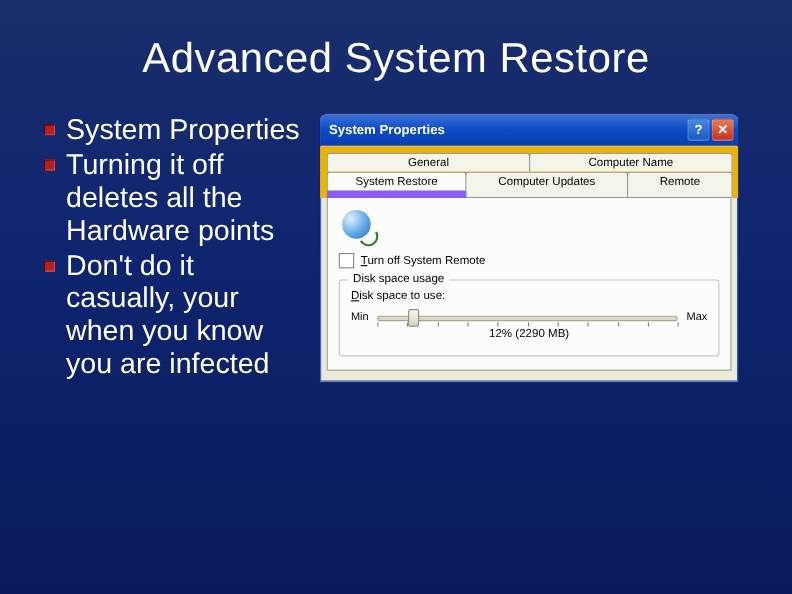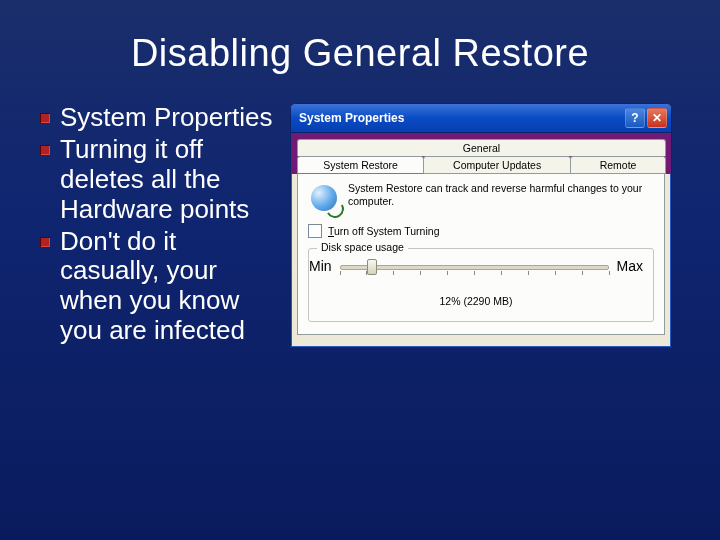--- a/index.html
+++ b/index.html
@@ -81,38 +81,38 @@
     font-size: 12px;
     color: #fff;
     box-sizing: border-box;
   }
   .tb-help { background: linear-gradient(#4a87e0,#1a59c0); border:1px solid #fff3; }
   .tb-close { background: linear-gradient(#e47a5a,#c83020); border:1px solid #fff3; }
   .tabs {
     display: flex;
     flex-wrap: wrap;
     padding: 6px 6px 0 6px;
-    background: #701a75;
+    background: #eab308;
     font-size: 10.5px;
   }
   .tabrow { display: flex; width: 100%; }
   .tab {
     border: 1px solid #919b9c;
     border-bottom: none;
     background: #f5f4ea;
     padding: 2px 0;
     margin-right: -1px;
     border-radius: 3px 3px 0 0;
     text-align: center;
     flex: 1;
     position: relative;
   }
   .tab.active {
     background: #fcfcfa;
-    border-bottom: 1px solid #8b5cf6;
+    border-bottom: 7px solid #8b5cf6;
     z-index: 2;
     font-weight: normal;
   }
   .tab-body {
     margin: 0 6px 6px 6px;
     background: #fcfcfa;
     border: 1px solid #919b9c;
     padding: 8px 10px 12px 10px;
     position: relative;
     top: -1px;
@@ -151,39 +151,39 @@
     border: 1px solid #7a8a99;
     background: #fff;
     margin-right: 6px;
     flex-shrink:0;
   }
   .checkbox-label { font-size: 10.5px; }
   .checkbox-label .ul { text-decoration: underline; }
   .groupbox {
     border: 1px solid #c0c8c0;
     border-radius: 3px;
-    padding: 8px 10px 14px 0;
+    padding: 8px 10px 14px 10px;
     position: relative;
     margin-top: 6px;
   }
   .groupbox-title {
     position: absolute;
     top: -8px;
     left: 8px;
     background: #fcfcfa;
     padding: 0 4px;
     font-size: 10.5px;
   }
   .groupbox-text { font-size: 10px; line-height: 1.25; margin-bottom: 8px; }
   .slider-label { font-size: 10.5px; margin-bottom: 4px; }
   .slider-label .ul { text-decoration: underline; }
   .slider-row {
     display: flex;
     align-items: center;
-    font-size: 14px;
+    font-size: 10px;
   }
   .slider-track {
     flex: 1;
     height: 18px;
     margin: 0 8px;
     position: relative;
   }
   .slider-groove{
     position:absolute;left:0;right:0;top:8px;height:3px;
     background:#dcd8c8;
@@ -195,66 +195,67 @@
     position: absolute;
     top: 2px;
     left: 12%;
     width: 8px;
     height: 14px;
     background: linear-gradient(#f7f7ef,#d7d3c0);
     border: 1px solid #8e8e78;
     border-radius: 2px;
     transform: translateX(-50%);
   }
-  .slider-value { text-align: center; font-size: 10.5px; margin-top: 20px; }
+  .slider-value { text-align: center; font-size: 10.5px; margin-top: 0; }
 </style>
 </head>
 <body>
 
-<div class="slide-title">Disabling General Restore</div>
+<div class="slide-title">Advanced System Restore</div>
 
 <div class="content-area">
 
   <div class="bullets">
     <div class="bullet">System Properties</div>
     <div class="bullet">Turning it off deletes all the Hardware points</div>
     <div class="bullet">Don't do it casually, your when you know you are infected</div>
   </div>
 
   <div class="window">
     <div class="titlebar">
       <span class="titlebar-text">System Properties</span>
       <div class="tb-btn tb-help">?</div>
       <div class="tb-btn tb-close">✕</div>
     </div>
 
     <div class="tabs">
       <div class="tabrow">
         <div class="tab">General</div>
+        <div class="tab">Computer Name</div>
       </div>
       <div class="tabrow">
         <div class="tab active" style="flex:1.2">System Restore</div>
         <div class="tab" style="flex:1.4">Computer Updates</div>
         <div class="tab" style="flex:0.9">Remote</div>
       </div>
     </div>
 
     <div class="tab-body">
       <div class="intro-row">
         <div class="intro-icon"></div>
-        <div class="intro-text">System Restore can track and reverse harmful changes to your computer.</div>
       </div>
 
       <div class="checkbox-row">
         <div class="checkbox"></div>
-        <div class="checkbox-label"><span class="ul">T</span><span>urn off System Turning</span></div>
+        <div class="checkbox-label"><span class="ul">T</span><span>urn off System Remote</span></div>
       </div>
 
       <div class="groupbox">
         <div class="groupbox-title">Disk space usage</div>
+        <div class="slider-label"><span class="ul">D</span>isk space to use:</div>
         <div class="slider-row">
           <span>Min</span>
           <div class="slider-track">
             <div class="slider-groove"></div>
             <div class="tick" style="left:0%"></div>
             <div class="tick" style="left:10%"></div>
             <div class="tick" style="left:20%"></div>
             <div class="tick" style="left:30%"></div>
             <div class="tick" style="left:40%"></div>
             <div class="tick" style="left:50%"></div>

